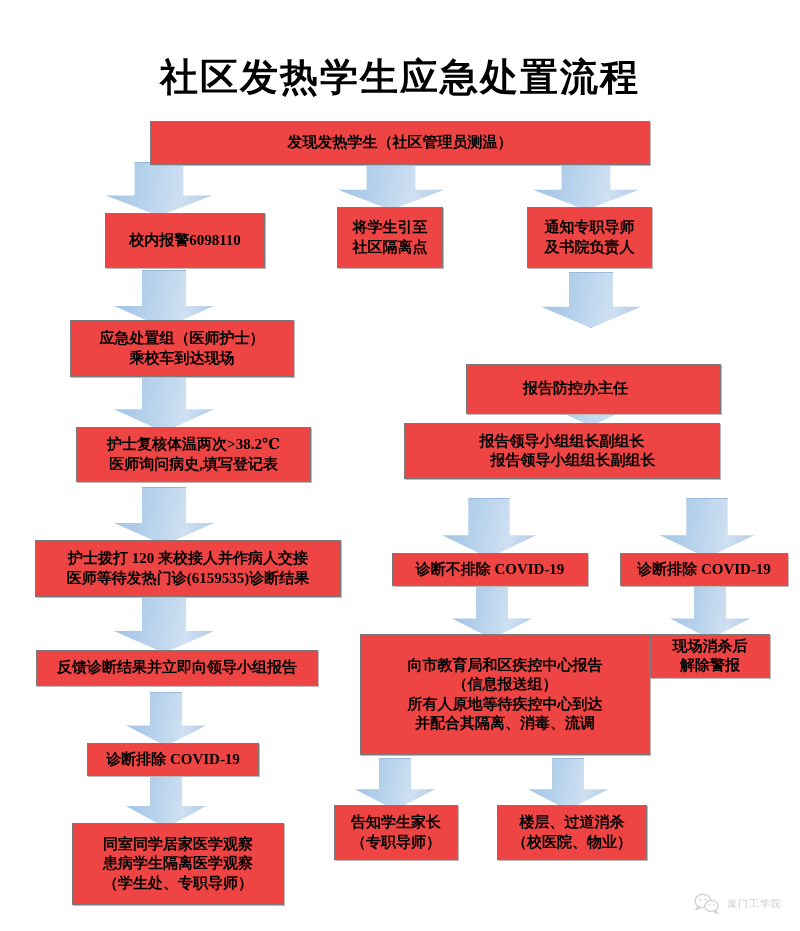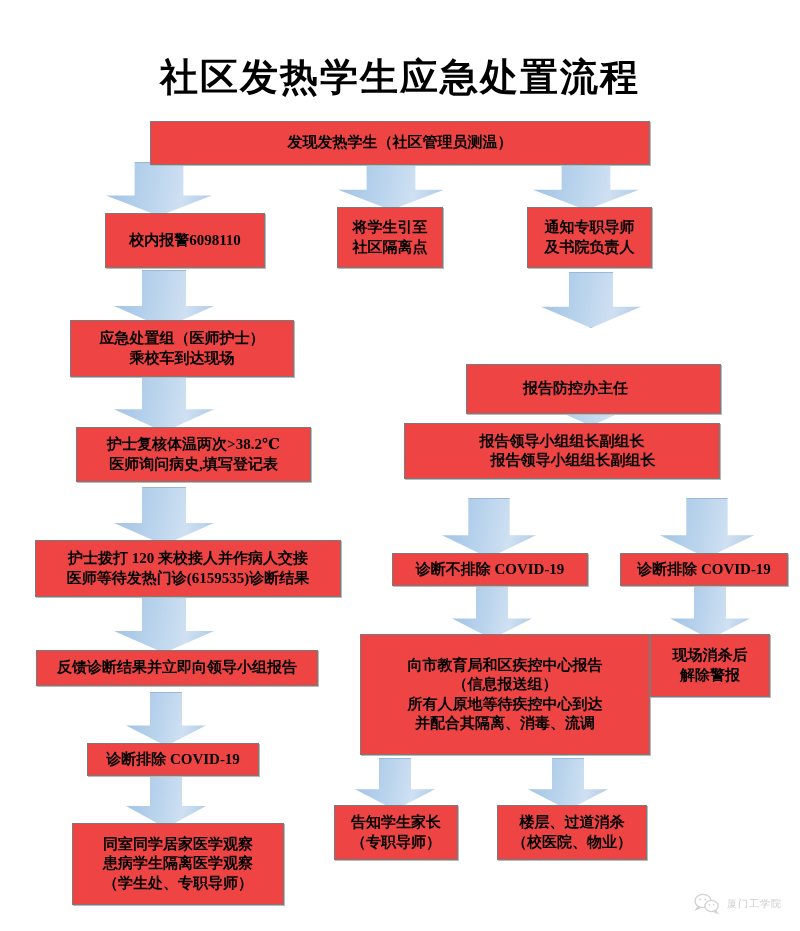--- a/index.html
+++ b/index.html
@@ -205,21 +205,21 @@
 
   <div class="box" style="left:360px;top:634px;width:290px;height:121px;">
     <div class="inner">
       <span class="ln">向市教育局和区疾控中心报告</span>
       <span class="ln">（信息报送组）</span>
       <span class="ln">所有人原地等待疾控中心到达</span>
       <span class="ln">并配合其隔离、消毒、流调</span>
     </div>
   </div>
 
-  <div class="box" style="left:650px;top:634px;width:120px;height:63px;">
+  <div class="box" style="left:650px;top:634px;width:120px;height:44px;">
     <div class="inner">
       <span class="ln">现场消杀后</span>
       <span class="ln">解除警报</span>
     </div>
   </div>
 
   <div class="box" style="left:87px;top:743px;width:172px;height:33px;">
     <div class="inner">
       <span class="ln">诊断排除 COVID-19</span>
     </div>

